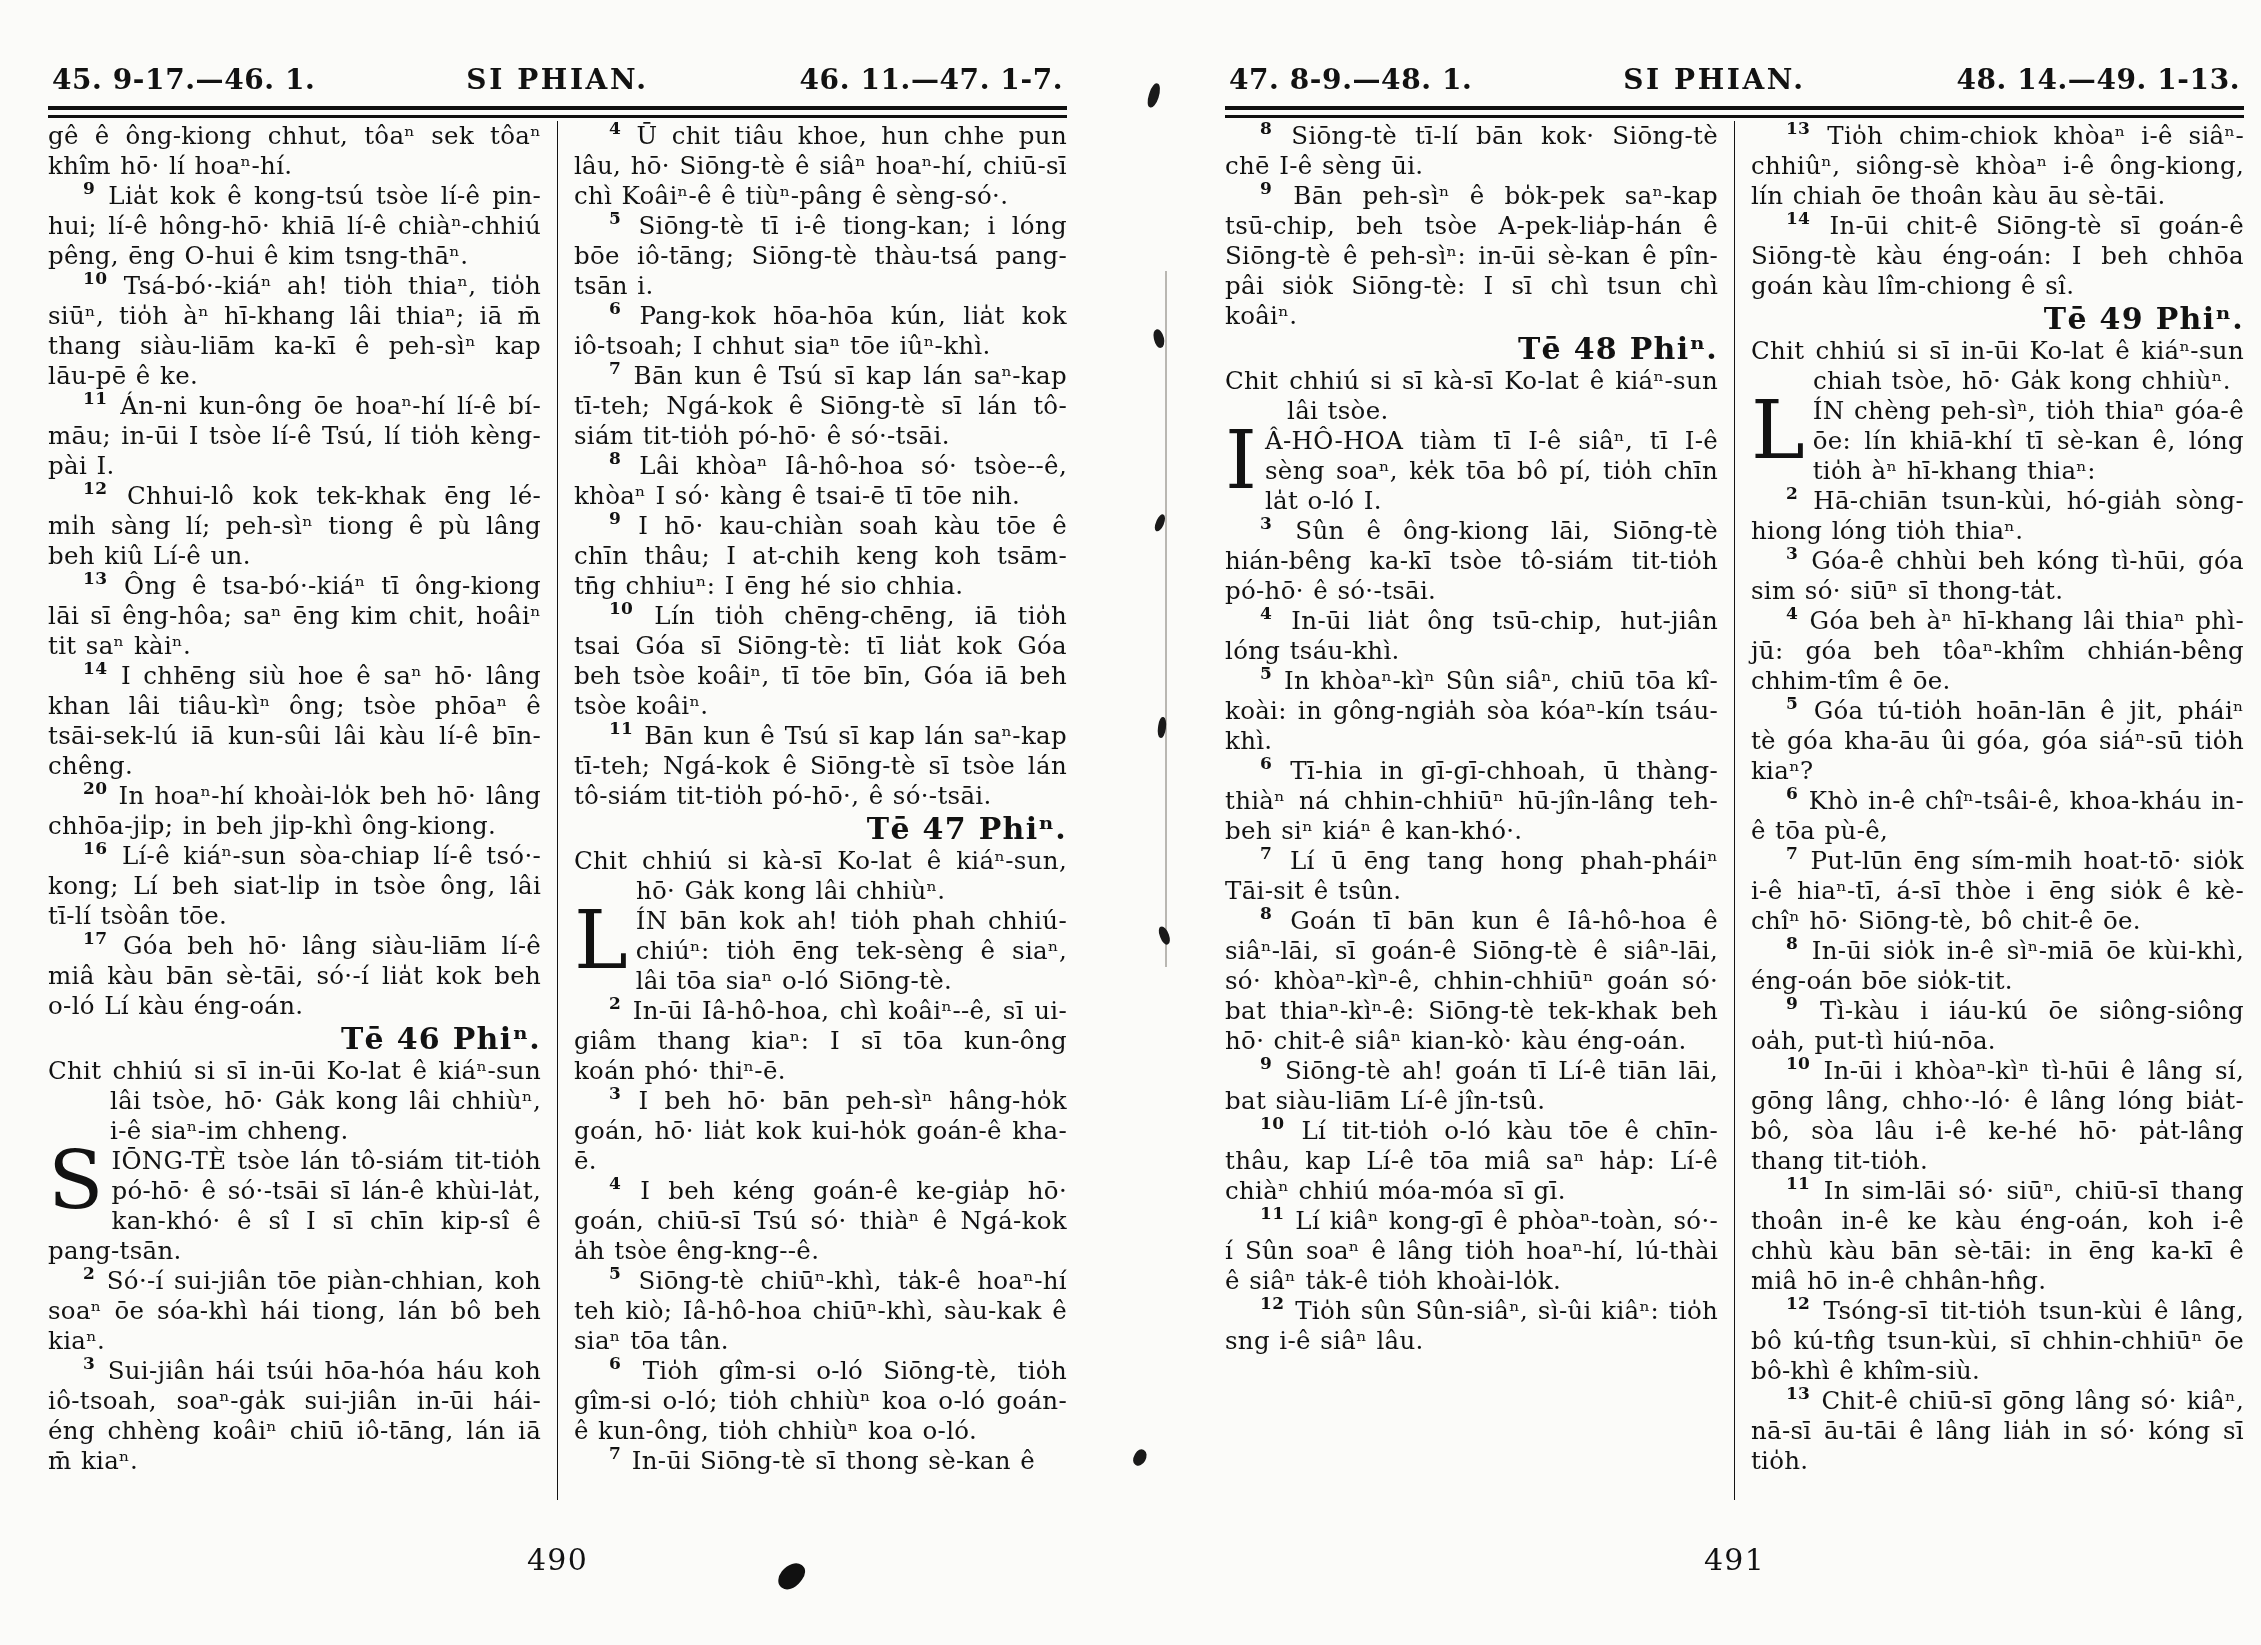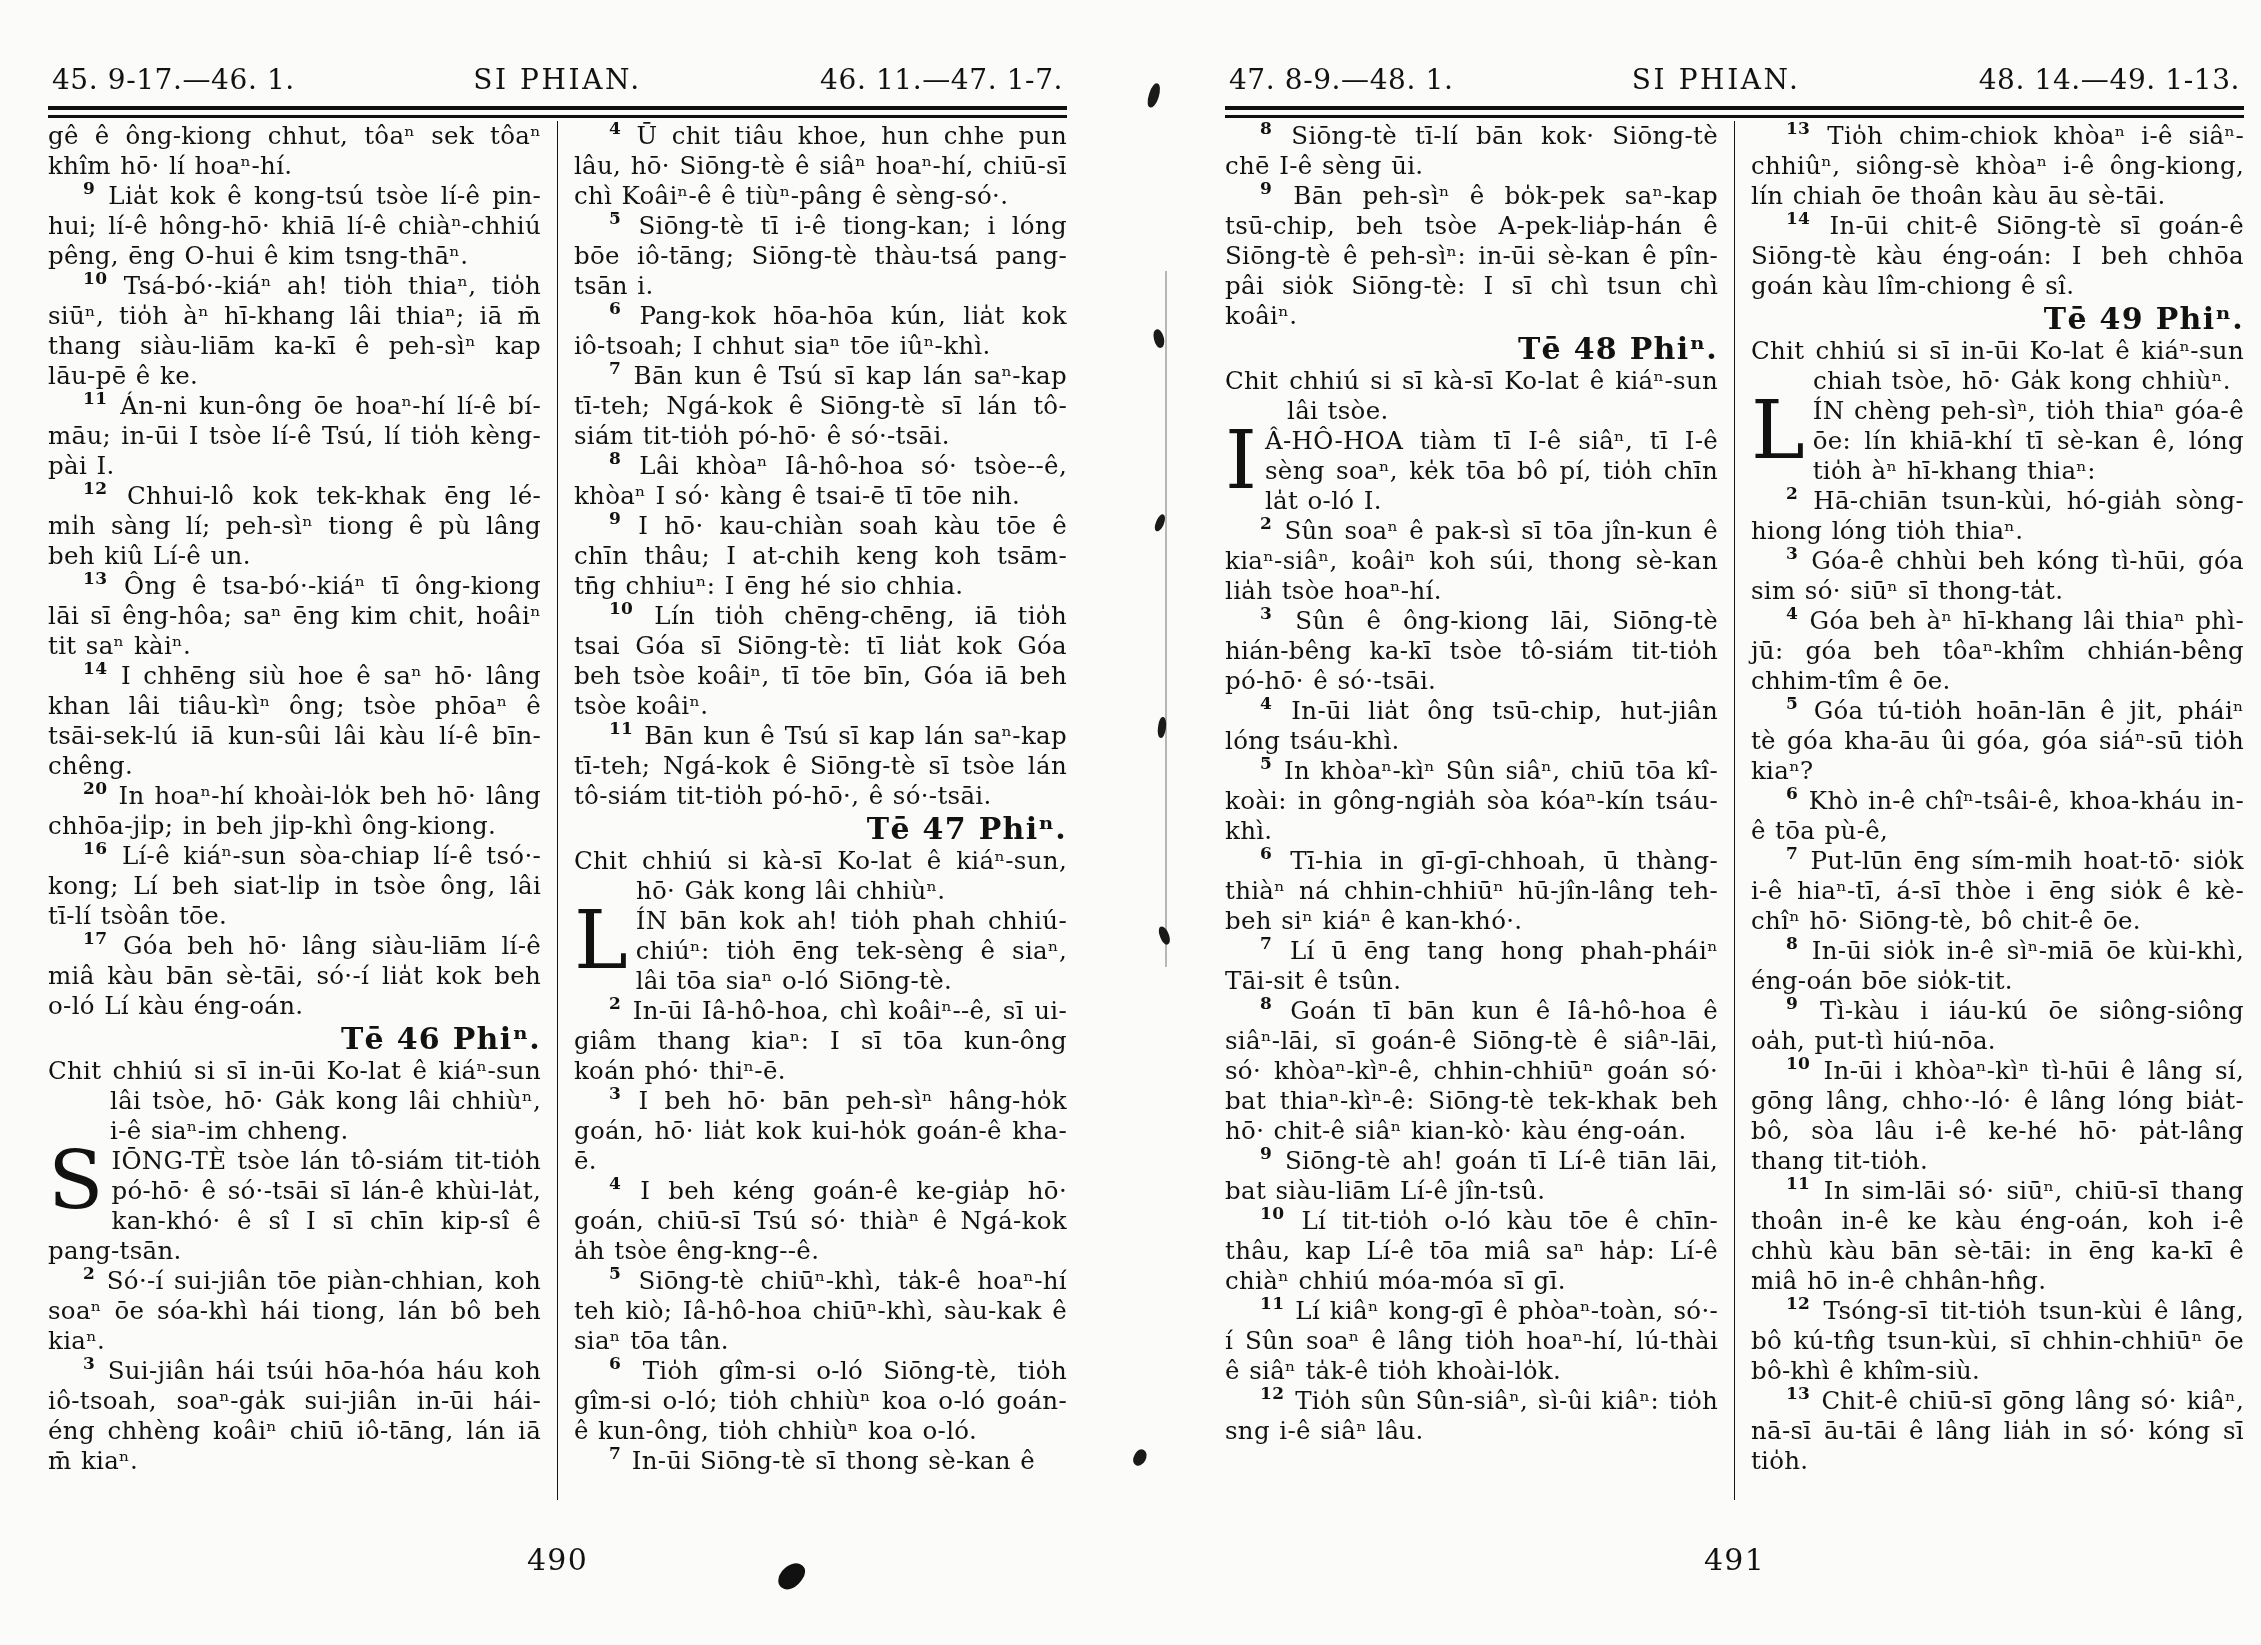--- a/index.html
+++ b/index.html
@@ -6,21 +6,21 @@
   body{
     width:2261px;height:1645px;position:relative;overflow:hidden;
     background:#fbfbf9;color:#121212;
     font-family:"DejaVu Serif","Liberation Serif",serif;
   }
   .page{position:absolute;top:35px;width:1051px;box-sizing:border-box;padding:0 16px;}
   #left-page{left:32px;}
   #right-page{left:1209px;}
   .page-header{
     display:flex;justify-content:space-between;align-items:center;
-    margin-top:28px;padding:0 3.9px;font-weight:normal;
+    margin-top:28px;padding:0 3.9px;font-weight:bold;
   }
   .page-header .ref{font-size:28px;letter-spacing:0.6px;}
   .page-header .title{font-size:28px;letter-spacing:2.6px;}
   .double-rule{
     margin-top:10.3px;height:4.5px;
     border-top:4.5px solid #101010;border-bottom:3.2px solid #101010;
   }
   .columns{display:flex;margin-top:3px;height:1379px;overflow:hidden;}
   .column{width:50%;box-sizing:border-box;}
   .column:first-child{padding-right:15.5px;}
@@ -114,21 +114,20 @@
       <span class="ref">48. 14.—49. 1-13.</span>
     </header>
     <div class="double-rule"></div>
     <div class="columns">
       <div class="column">
           <p class="verse"><sup class="vnum">8</sup> Siōng-tè tī-lí bān kok· Siōng-tè chē I-ê sèng ūi.</p>
           <p class="verse"><sup class="vnum">9</sup> Bān peh-sìⁿ ê bo̍k-pek saⁿ-kap tsū-chip, beh tsòe A-pek-lia̍p-hán ê Siōng-tè ê peh-sìⁿ: in-ūi sè-kan ê pîn-pâi sio̍k Siōng-tè: I sī chì tsun chì koâiⁿ.</p>
           <h3 class="psalm-heading">Tē 48 Phiⁿ.</h3>
           <p class="intro">Chit chhiú si sī kà-sī Ko-lat ê kiáⁿ-sun lâi tsòe.</p>
           <p class="dropcap-p"><span class="dropcap">I</span>Â-HÔ-HOA tiàm tī I-ê siâⁿ, tī I-ê sèng soaⁿ, ke̍k tōa bô pí, tio̍h chīn la̍t o-ló I.</p>
-          <p class="verse"><sup class="vnum">2</sup> Sûn soaⁿ ê pak-sì sī tōa jîn-kun ê kiaⁿ-siâⁿ, koâiⁿ koh súi, thong sè-kan lia̍h tsòe hoaⁿ-hí.</p>
           <p class="verse"><sup class="vnum">3</sup> Sûn ê ông-kiong lāi, Siōng-tè hián-bêng ka-kī tsòe tô-siám tit-tio̍h pó-hō· ê só·-tsāi.</p>
           <p class="verse"><sup class="vnum">4</sup> In-ūi lia̍t ông tsū-chip, hut-jiân lóng tsáu-khì.</p>
           <p class="verse"><sup class="vnum">5</sup> In khòaⁿ-kìⁿ Sûn siâⁿ, chiū tōa kî-koài: in gông-ngia̍h sòa kóaⁿ-kín tsáu-khì.</p>
           <p class="verse"><sup class="vnum">6</sup> Tī-hia in gī-gī-chhoah, ū thàng-thiàⁿ ná chhin-chhiūⁿ hū-jîn-lâng teh-beh siⁿ kiáⁿ ê kan-khó·.</p>
           <p class="verse"><sup class="vnum">7</sup> Lí ū ēng tang hong phah-pháiⁿ Tāi-sit ê tsûn.</p>
           <p class="verse"><sup class="vnum">8</sup> Goán tī bān kun ê Iâ-hô-hoa ê siâⁿ-lāi, sī goán-ê Siōng-tè ê siâⁿ-lāi, só· khòaⁿ-kìⁿ-ê, chhin-chhiūⁿ goán só· bat thiaⁿ-kìⁿ-ê: Siōng-tè tek-khak beh hō· chit-ê siâⁿ kian-kò· kàu éng-oán.</p>
           <p class="verse"><sup class="vnum">9</sup> Siōng-tè ah! goán tī Lí-ê tiān lāi, bat siàu-liām Lí-ê jîn-tsû.</p>
           <p class="verse"><sup class="vnum">10</sup> Lí tit-tio̍h o-ló kàu tōe ê chīn-thâu, kap Lí-ê tōa miâ saⁿ ha̍p: Lí-ê chiàⁿ chhiú móa-móa sī gī.</p>
           <p class="verse"><sup class="vnum">11</sup> Lí kiâⁿ kong-gī ê phòaⁿ-toàn, só·-í Sûn soaⁿ ê lâng tio̍h hoaⁿ-hí, lú-thài ê siâⁿ ta̍k-ê tio̍h khoài-lo̍k.</p>
           <p class="verse"><sup class="vnum">12</sup> Tio̍h sûn Sûn-siâⁿ, sì-ûi kiâⁿ: tio̍h sng i-ê siâⁿ lâu.</p>

